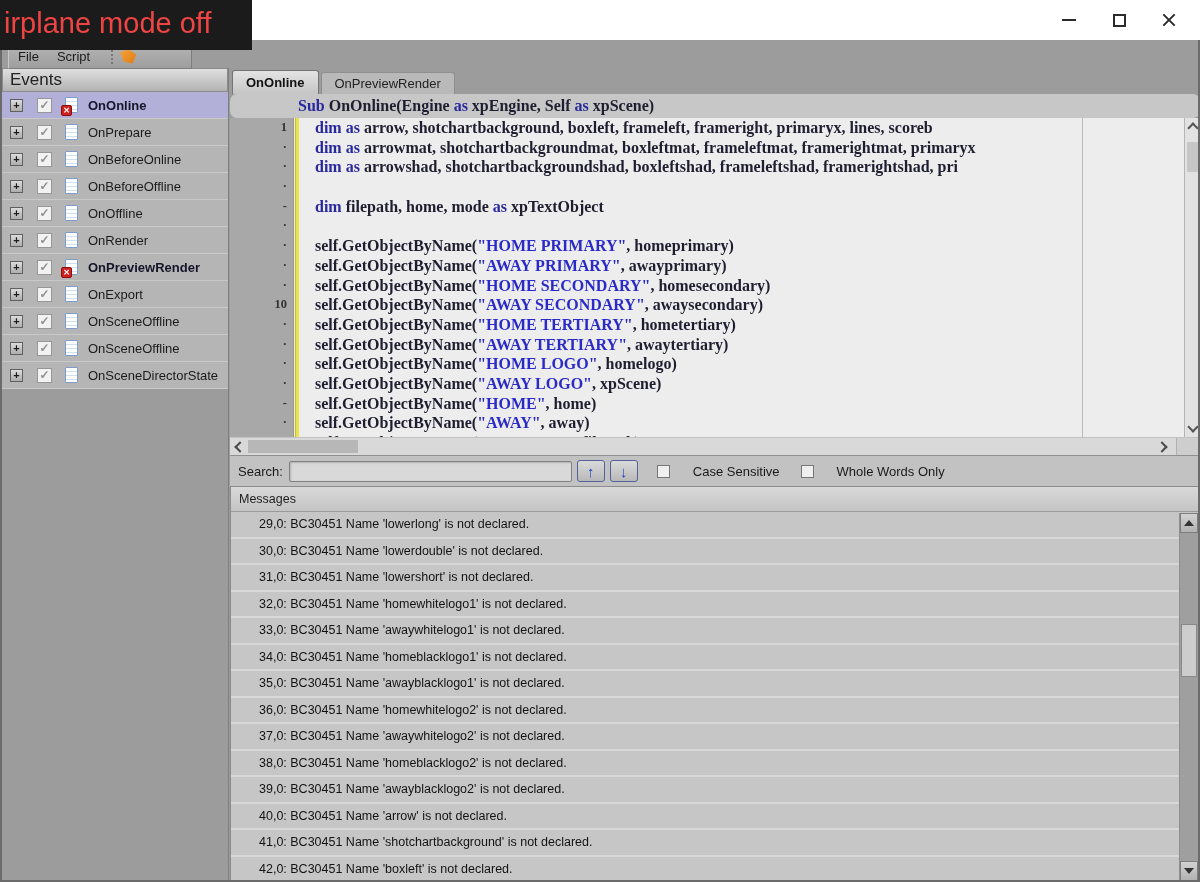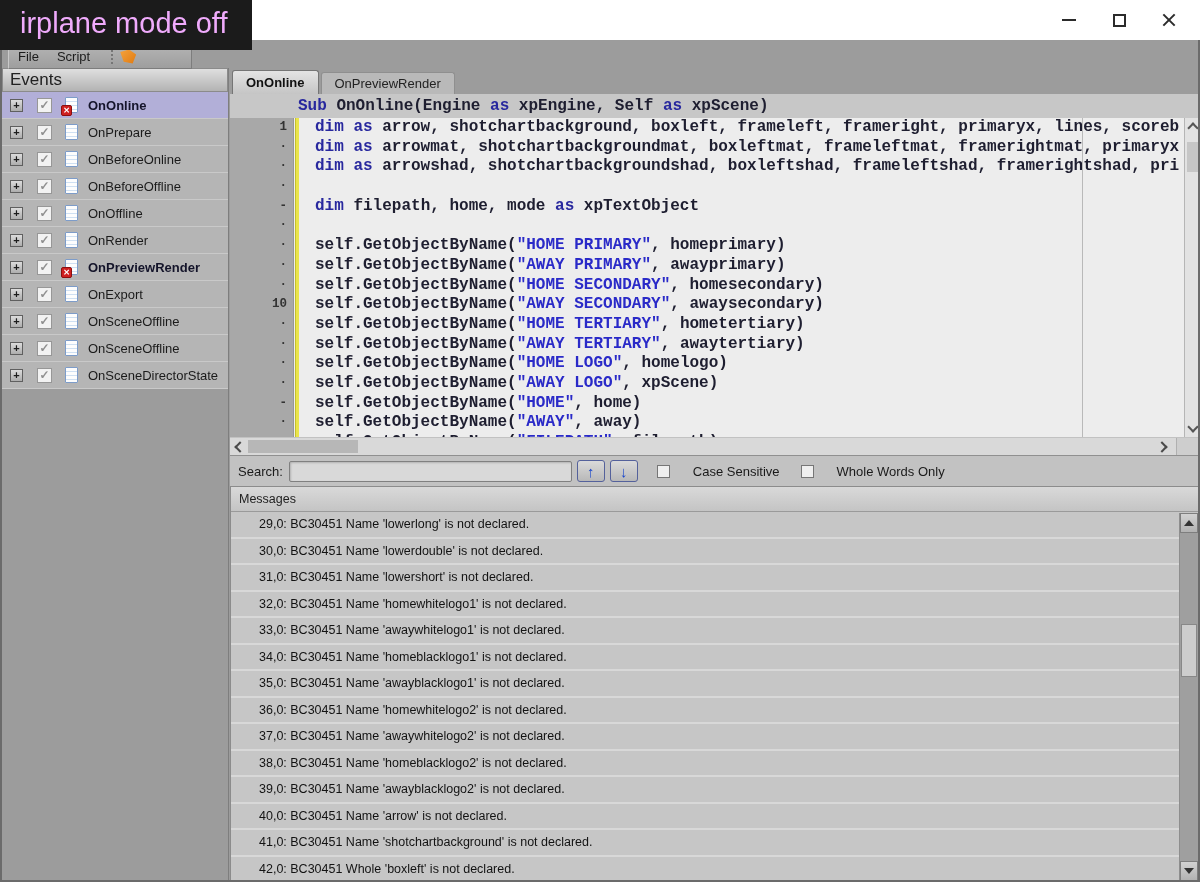--- a/index.html
+++ b/index.html
@@ -13,21 +13,21 @@
   .wbtn{width:50px;height:40px;display:flex;align-items:center;justify-content:center;cursor:default;}
   .glyph-min{width:14px;border-top:2px solid #2b2b2b;display:block;}
   .glyph-max{width:13px;height:13px;border:2px solid #2b2b2b;display:block;}
   .glyph-close{position:relative;width:16px;height:16px;display:block;}
   .glyph-close::before,.glyph-close::after{content:"";position:absolute;left:7px;top:0;width:2px;height:16px;background:#2b2b2b;}
   .glyph-close::before{transform:rotate(45deg);}
   .glyph-close::after{transform:rotate(-45deg);}
 
   
   .toast{position:absolute;left:0;top:0;width:252px;height:50px;background:#1b1b1b;z-index:30;
-         color:#f0abfc;font-size:29px;line-height:47px;padding-left:20px;white-space:nowrap;overflow:hidden;}
+         color:#ef4444;font-size:29px;line-height:47px;padding-left:4px;white-space:nowrap;overflow:hidden;}
 
   
   .edge{position:absolute;background:#6b6b6b;z-index:25;pointer-events:none;}
   .edge.l{left:0;top:40px;width:2px;height:842px;}
   .edge.r{right:0;top:40px;width:2px;height:842px;}
   .edge.b{left:0;bottom:0;width:1200px;height:2px;}
 
   
   .menubar{position:absolute;left:8px;top:44px;height:25px;width:184px;display:flex;align-items:center;
            background:linear-gradient(#b4b4b4,#9e9e9e);
@@ -57,21 +57,21 @@
   .ev-label.b{font-weight:bold;color:#14142a;}
 
   
   .tabbar{position:absolute;left:230px;top:70px;right:0;height:24px;display:flex;align-items:flex-end;}
   .tab{margin-left:2px;padding:0 13px;border:1px solid #8f8f8f;border-bottom:none;border-radius:3px 3px 0 0;
        font-size:13px;color:#232323;background:#b9b9b9;height:22px;line-height:22px;white-space:nowrap;}
   .tab.active{height:24px;line-height:24px;font-weight:bold;color:#101010;border-color:#757575;
               background:linear-gradient(#e4e4e4,#c5c5c5);}
 
   
-  .codefont{font-family:Liberation Mono, monospace;font-weight:700;}
+  .codefont{font-family:Liberation Serif, serif;font-weight:700;border-radius:7px;}
   .sigrow{position:absolute;left:230px;top:94px;right:0;height:24px;background:#c7c7c7;
           font-size:16px;line-height:24px;padding-left:68px;white-space:nowrap;overflow:hidden;}
   .tk-k{color:#28289e;}
   .tk-s{color:#2a2ac8;}
   .tk-p{color:#1e1e30;}
   .code-area{position:absolute;left:230px;top:118px;width:954px;height:319px;background:#ededed;overflow:hidden;}
   .gutter-bg{position:absolute;left:0;top:0;width:64px;height:100%;background:#a8a8a8;border-right:1px solid #979797;}
   .ybar{position:absolute;left:65px;top:0;width:4px;height:100%;background:#e9e44c;border-left:1px solid #c6c12e;}
   .margin-line{position:absolute;left:852px;top:0;width:1px;height:100%;background:#b9b9b9;}
   .code-lines{position:relative;}
@@ -305,21 +305,21 @@
         <div class="msg-row">32,0: BC30451 Name 'homewhitelogo1' is not declared.</div>
         <div class="msg-row">33,0: BC30451 Name 'awaywhitelogo1' is not declared.</div>
         <div class="msg-row">34,0: BC30451 Name 'homeblacklogo1' is not declared.</div>
         <div class="msg-row">35,0: BC30451 Name 'awayblacklogo1' is not declared.</div>
         <div class="msg-row">36,0: BC30451 Name 'homewhitelogo2' is not declared.</div>
         <div class="msg-row">37,0: BC30451 Name 'awaywhitelogo2' is not declared.</div>
         <div class="msg-row">38,0: BC30451 Name 'homeblacklogo2' is not declared.</div>
         <div class="msg-row">39,0: BC30451 Name 'awayblacklogo2' is not declared.</div>
         <div class="msg-row">40,0: BC30451 Name 'arrow' is not declared.</div>
         <div class="msg-row">41,0: BC30451 Name 'shotchartbackground' is not declared.</div>
-        <div class="msg-row">42,0: BC30451 Whole 'boxleft' is not declared.</div>
+        <div class="msg-row">42,0: BC30451 Name 'boxleft' is not declared.</div>
       </div>
     <div class="msg-vscroll">
       <span class="sbtn up">
           <span class="tri-up"></span>
         </span>
       <span class="msg-thumb"></span>
       <span class="sbtn down">
           <span class="tri-down"></span>
         </span>
     </div>

